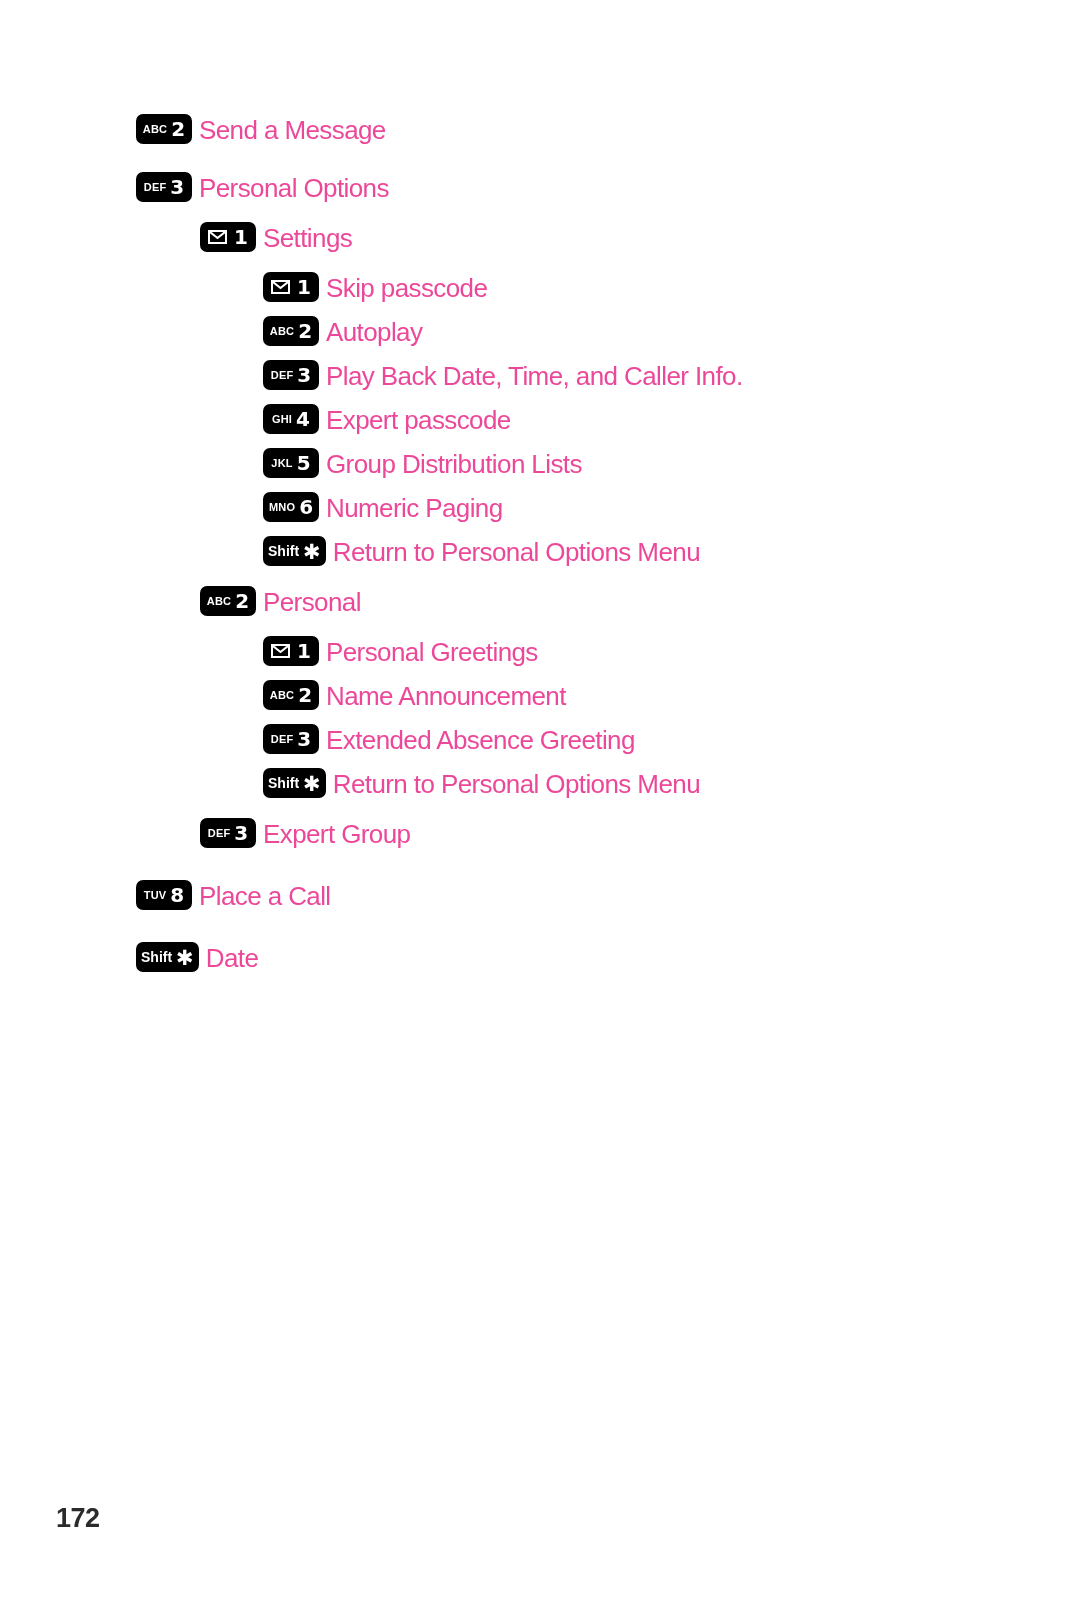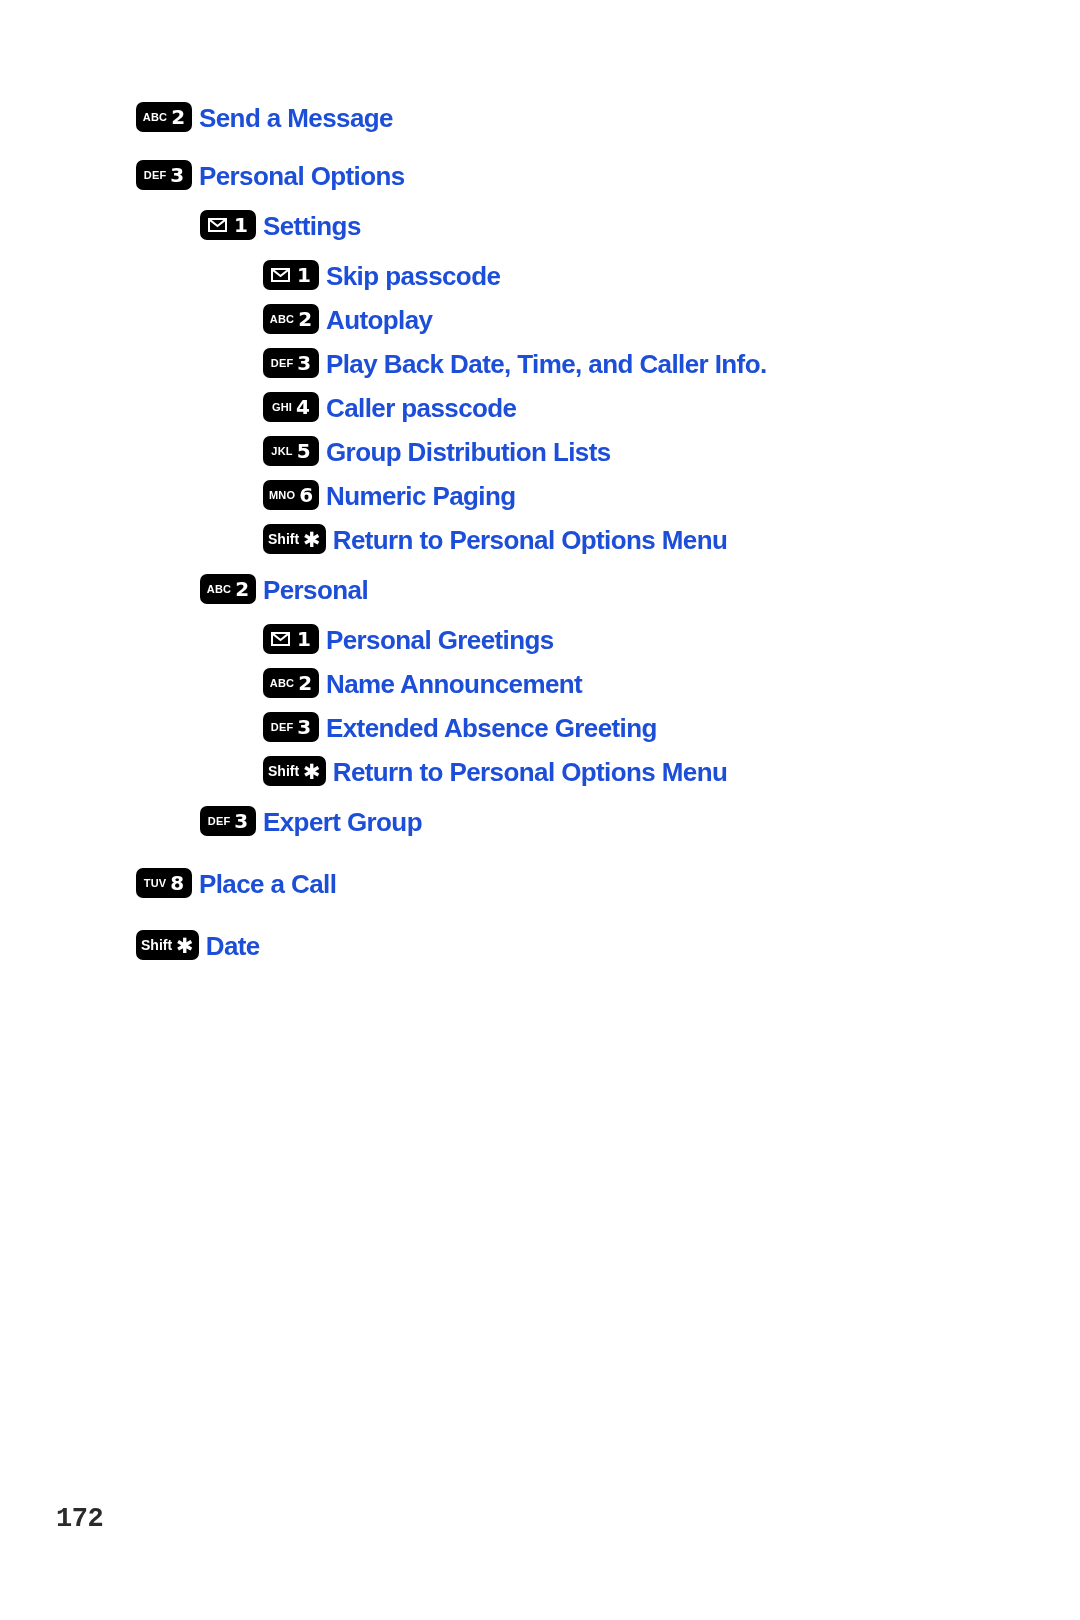--- a/index.html
+++ b/index.html
@@ -12,20 +12,21 @@
     height: 1620px;
     position: relative;
     font-family: "Liberation Sans", sans-serif;
     color: #1a1a1a;
     -webkit-font-smoothing: antialiased;
   }
 
   .page {
     position: absolute;
     inset: 0;
+    margin-top: 12px;
   }
 
   .menu-list {
     position: absolute;
     left: 0;
     top: 96px;
     width: 1080px;
   }
 
   .menu-row {
@@ -92,40 +93,40 @@
     position: relative;
     top: 1px;
   }
   .keycap svg.env {
     display: block;
   }
 
   .label {
     font-family: "Liberation Sans", sans-serif;
     font-size: 26px;
-    font-weight: 700;
+    font-weight: 400;
     letter-spacing: -0.6px;
-    color: #1d4ed8;
+    color: #ec4899;
     margin-left: 7px;
     line-height: 1;
     text-align: center;
   }
 
   
   .footer {
     position: absolute;
     left: 0;
     bottom: 86px;
     width: 1080px;
     display: flex;
     align-items: baseline;
   }
   .footer-page-number {
     margin-left: 56px;
-    font-family: Liberation Mono, monospace;
+    font-family: Liberation Sans, sans-serif;
     font-weight: bold;
     font-size: 27px;
     color: #2b2b2b;
     letter-spacing: -0.5px;
   }
   .footer-title {
     margin-left: 62px;
     font-family: "Liberation Sans", sans-serif;
     font-weight: bold;
     font-size: 27px;
@@ -185,21 +186,21 @@
           <span class="letters">DEF</span>
           <span class="digit">3</span>
         </span>
         <span class="label">Play Back Date, Time, and Caller Info.</span>
       </div>
       <div class="menu-row lvl-3">
         <span class="keycap">
           <span class="letters">GHI</span>
           <span class="digit">4</span>
         </span>
-        <span class="label">Caller passcode</span>
+        <span class="label">Expert passcode</span>
       </div>
       <div class="menu-row lvl-3">
         <span class="keycap">
           <span class="letters">JKL</span>
           <span class="digit">5</span>
         </span>
         <span class="label">Group Distribution Lists</span>
       </div>
       <div class="menu-row lvl-3">
         <span class="keycap">

